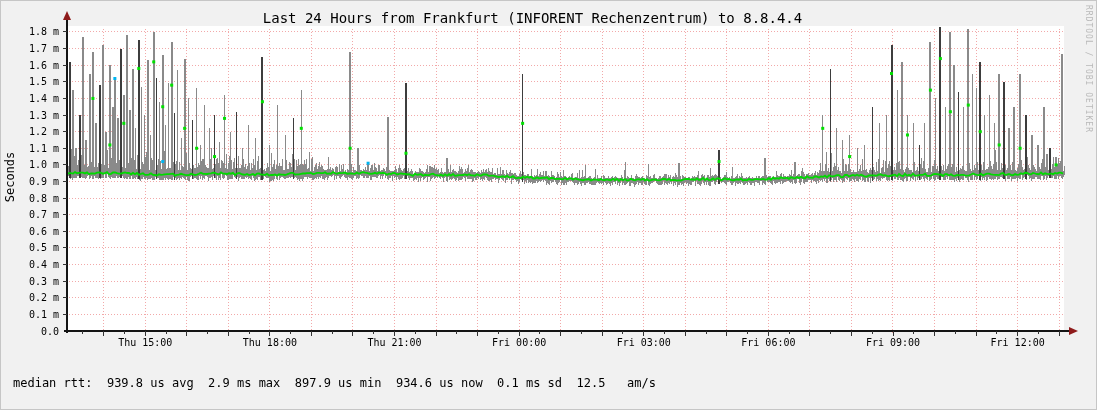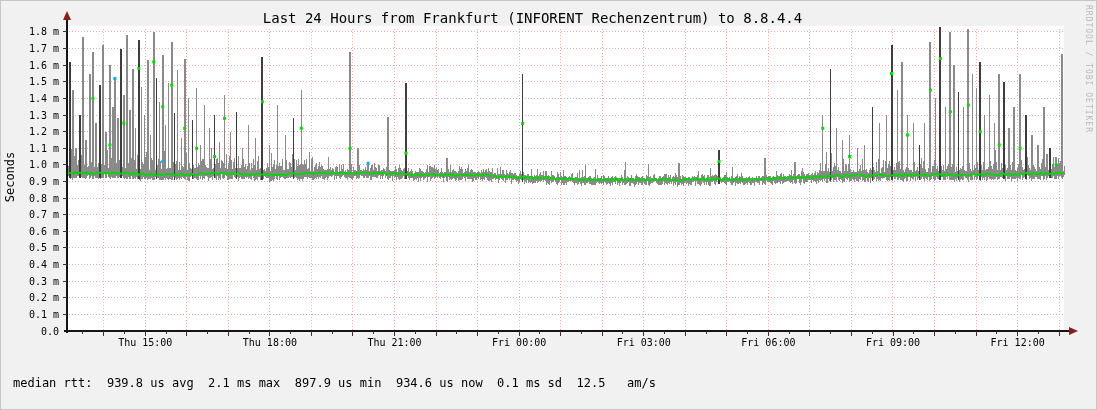--- a/index.html
+++ b/index.html
@@ -309,18 +309,18 @@
       <text x="393.5145" y="345" text-anchor="middle" font-size="10px" fill="#000" font-family="&quot;DejaVu Sans Mono&quot;,monospace">Thu 21:00</text>
       <text x="518.1395" y="345" text-anchor="middle" font-size="10px" fill="#000" font-family="&quot;DejaVu Sans Mono&quot;,monospace">Fri 00:00</text>
       <text x="642.7645" y="345" text-anchor="middle" font-size="10px" fill="#000" font-family="&quot;DejaVu Sans Mono&quot;,monospace">Fri 03:00</text>
       <text x="767.3895" y="345" text-anchor="middle" font-size="10px" fill="#000" font-family="&quot;DejaVu Sans Mono&quot;,monospace">Fri 06:00</text>
       <text x="892.0145" y="345" text-anchor="middle" font-size="10px" fill="#000" font-family="&quot;DejaVu Sans Mono&quot;,monospace">Fri 09:00</text>
       <text x="1016.6395" y="345" text-anchor="middle" font-size="10px" fill="#000" font-family="&quot;DejaVu Sans Mono&quot;,monospace">Fri 12:00</text>
     </svg>
   <div class="credit">RRDTOOL / TOBI OETIKER</div>
 
   <div class="stats">
-    <div class="statline">median rtt:  939.8 us avg  2.1 ms max  897.9 us min  934.6 us now  0.1 ms sd  12.5   am/s</div>
+    <div class="statline">median rtt:  939.8 us avg  2.9 ms max  897.9 us min  934.6 us now  0.1 ms sd  12.5   am/s</div>
     
     
     
   </div>
 </div>
 
 </body></html>

